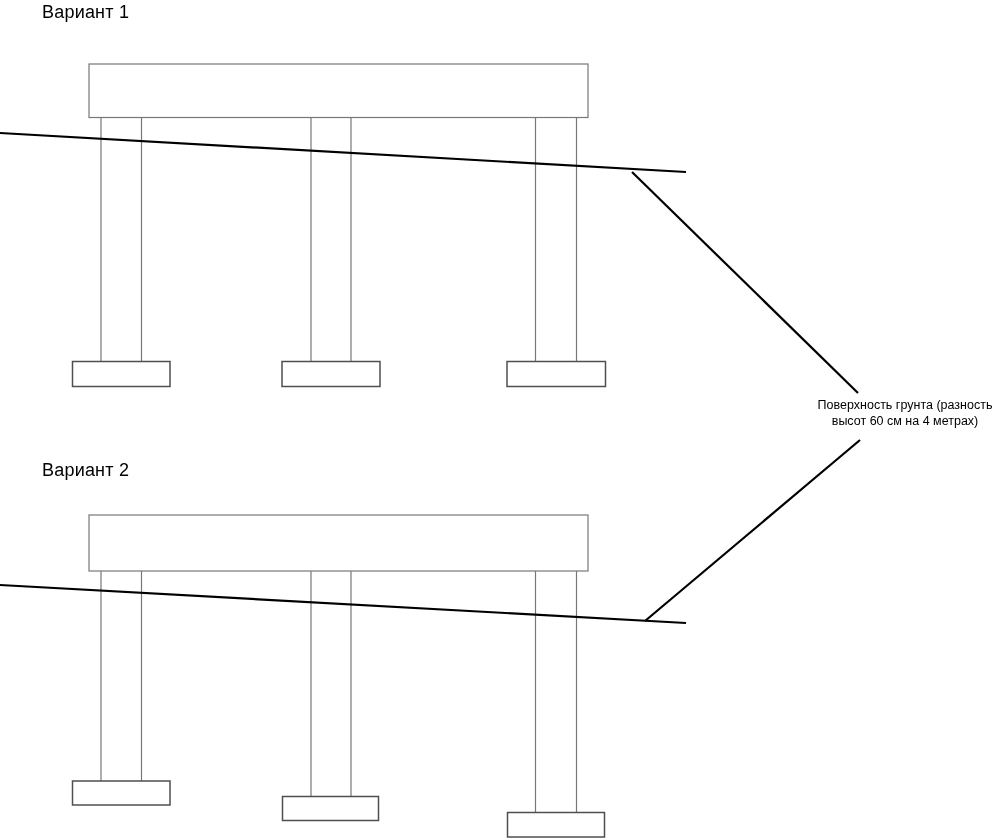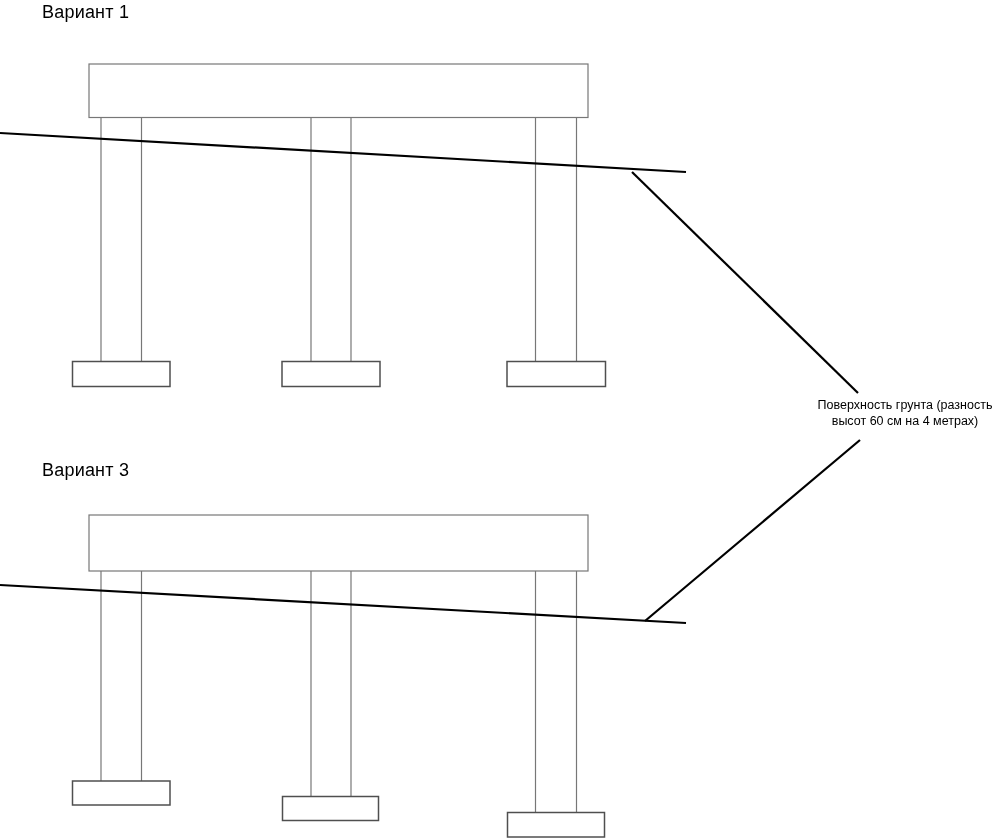--- a/index.html
+++ b/index.html
@@ -72,20 +72,20 @@
       <rect x="282.5" y="796.5" width="96" height="24" fill="#ffffff" stroke="#4f4f4f" stroke-width="1.5"></rect>
       <rect x="507.5" y="812.5" width="97" height="24.5" fill="#ffffff" stroke="#4f4f4f" stroke-width="1.5"></rect>
       <line x1="0" y1="133" x2="686" y2="172" stroke="#000000" stroke-width="2.2" stroke-linecap="butt"></line>
       <line x1="632" y1="172" x2="858" y2="393" stroke="#000000" stroke-width="2.2" stroke-linecap="butt"></line>
       <line x1="0" y1="585" x2="686" y2="623" stroke="#000000" stroke-width="2.2" stroke-linecap="butt"></line>
       <line x1="860" y1="440" x2="645" y2="621" stroke="#000000" stroke-width="2.2" stroke-linecap="butt"></line>
     </svg>
 
   <div id="variant1-title" class="variant-title">Вариант 1</div>
 
-  <div id="variant2-title" class="variant-title">Вариант 3</div>
+  <div id="variant2-title" class="variant-title">Вариант 2</div>
 
   <div class="annotation">
     <div>Поверхность грунта (разность</div>
     <div>высот 60 см на 4 метрах)</div>
   </div>
 
 </div>
 
 </body></html>

